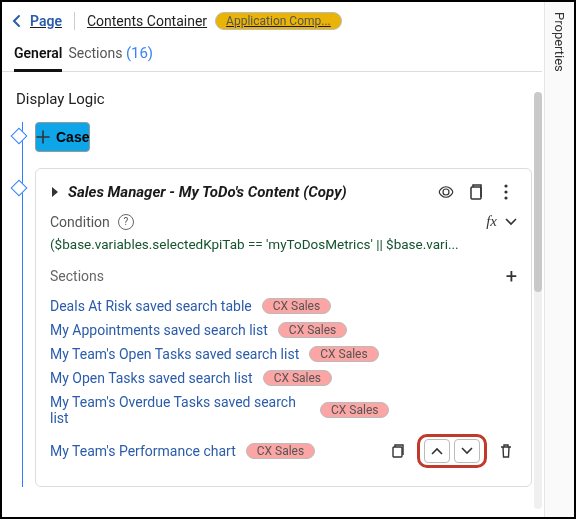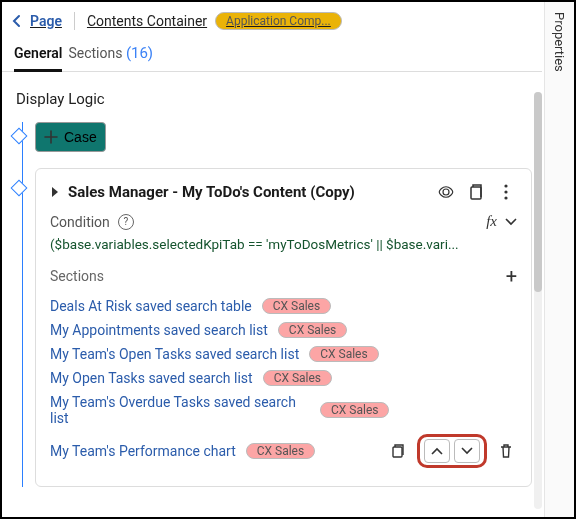--- a/index.html
+++ b/index.html
@@ -88,25 +88,26 @@
     margin-left: 6px;
     padding-left: 12px;
     border-left: 1.5px solid #2b7fff;
   }
   .case-btn {
     display: inline-flex;
     align-items: center;
     gap: 6px;
     border: 1px solid #999;
     border-radius: 4px;
-    padding: 6px 8px;
-    font-size: 14px;
-    background: #0f766e;
+    padding: 6px 0;
+    font-size: 14px;
+    background: #0ea5e9;
     cursor: pointer;
     margin-bottom: 16px;
+    font-weight: bold;
   }
   .diamond {
     position: absolute;
     left: -10px;
     width: 12px; height: 12px;
     border: 1.5px solid #2b7fff;
     background: #fff;
     transform: rotate(45deg);
     z-index: 2;
   }
@@ -117,21 +118,21 @@
     background: #fff;
     position: relative;
   }
   .card-head {
     display: flex;
     align-items: center;
     gap: 8px;
     margin-bottom: 10px;
   }
   .chev-right { color: #444; }
-  .card-title { font-weight: 700; font-size: 15px; flex: 1; }
+  .card-title { font-weight: 700; font-size: 15px; flex: 1; font-style: italic; }
   .icon-btn { width: 22px; height: 22px; display:inline-flex; align-items:center; justify-content:center; color:#333; cursor:pointer; }
   .row {
     display: flex;
     align-items: center;
     gap: 8px;
     color: #555;
     margin-bottom: 6px;
   }
   .cond-label { font-size: 14px; color: #555; }
   .help { width:16px; height:16px; border:1.2px solid #666; border-radius:50%; display:inline-flex; align-items:center; justify-content:center; font-size:10px; color:#555; }

